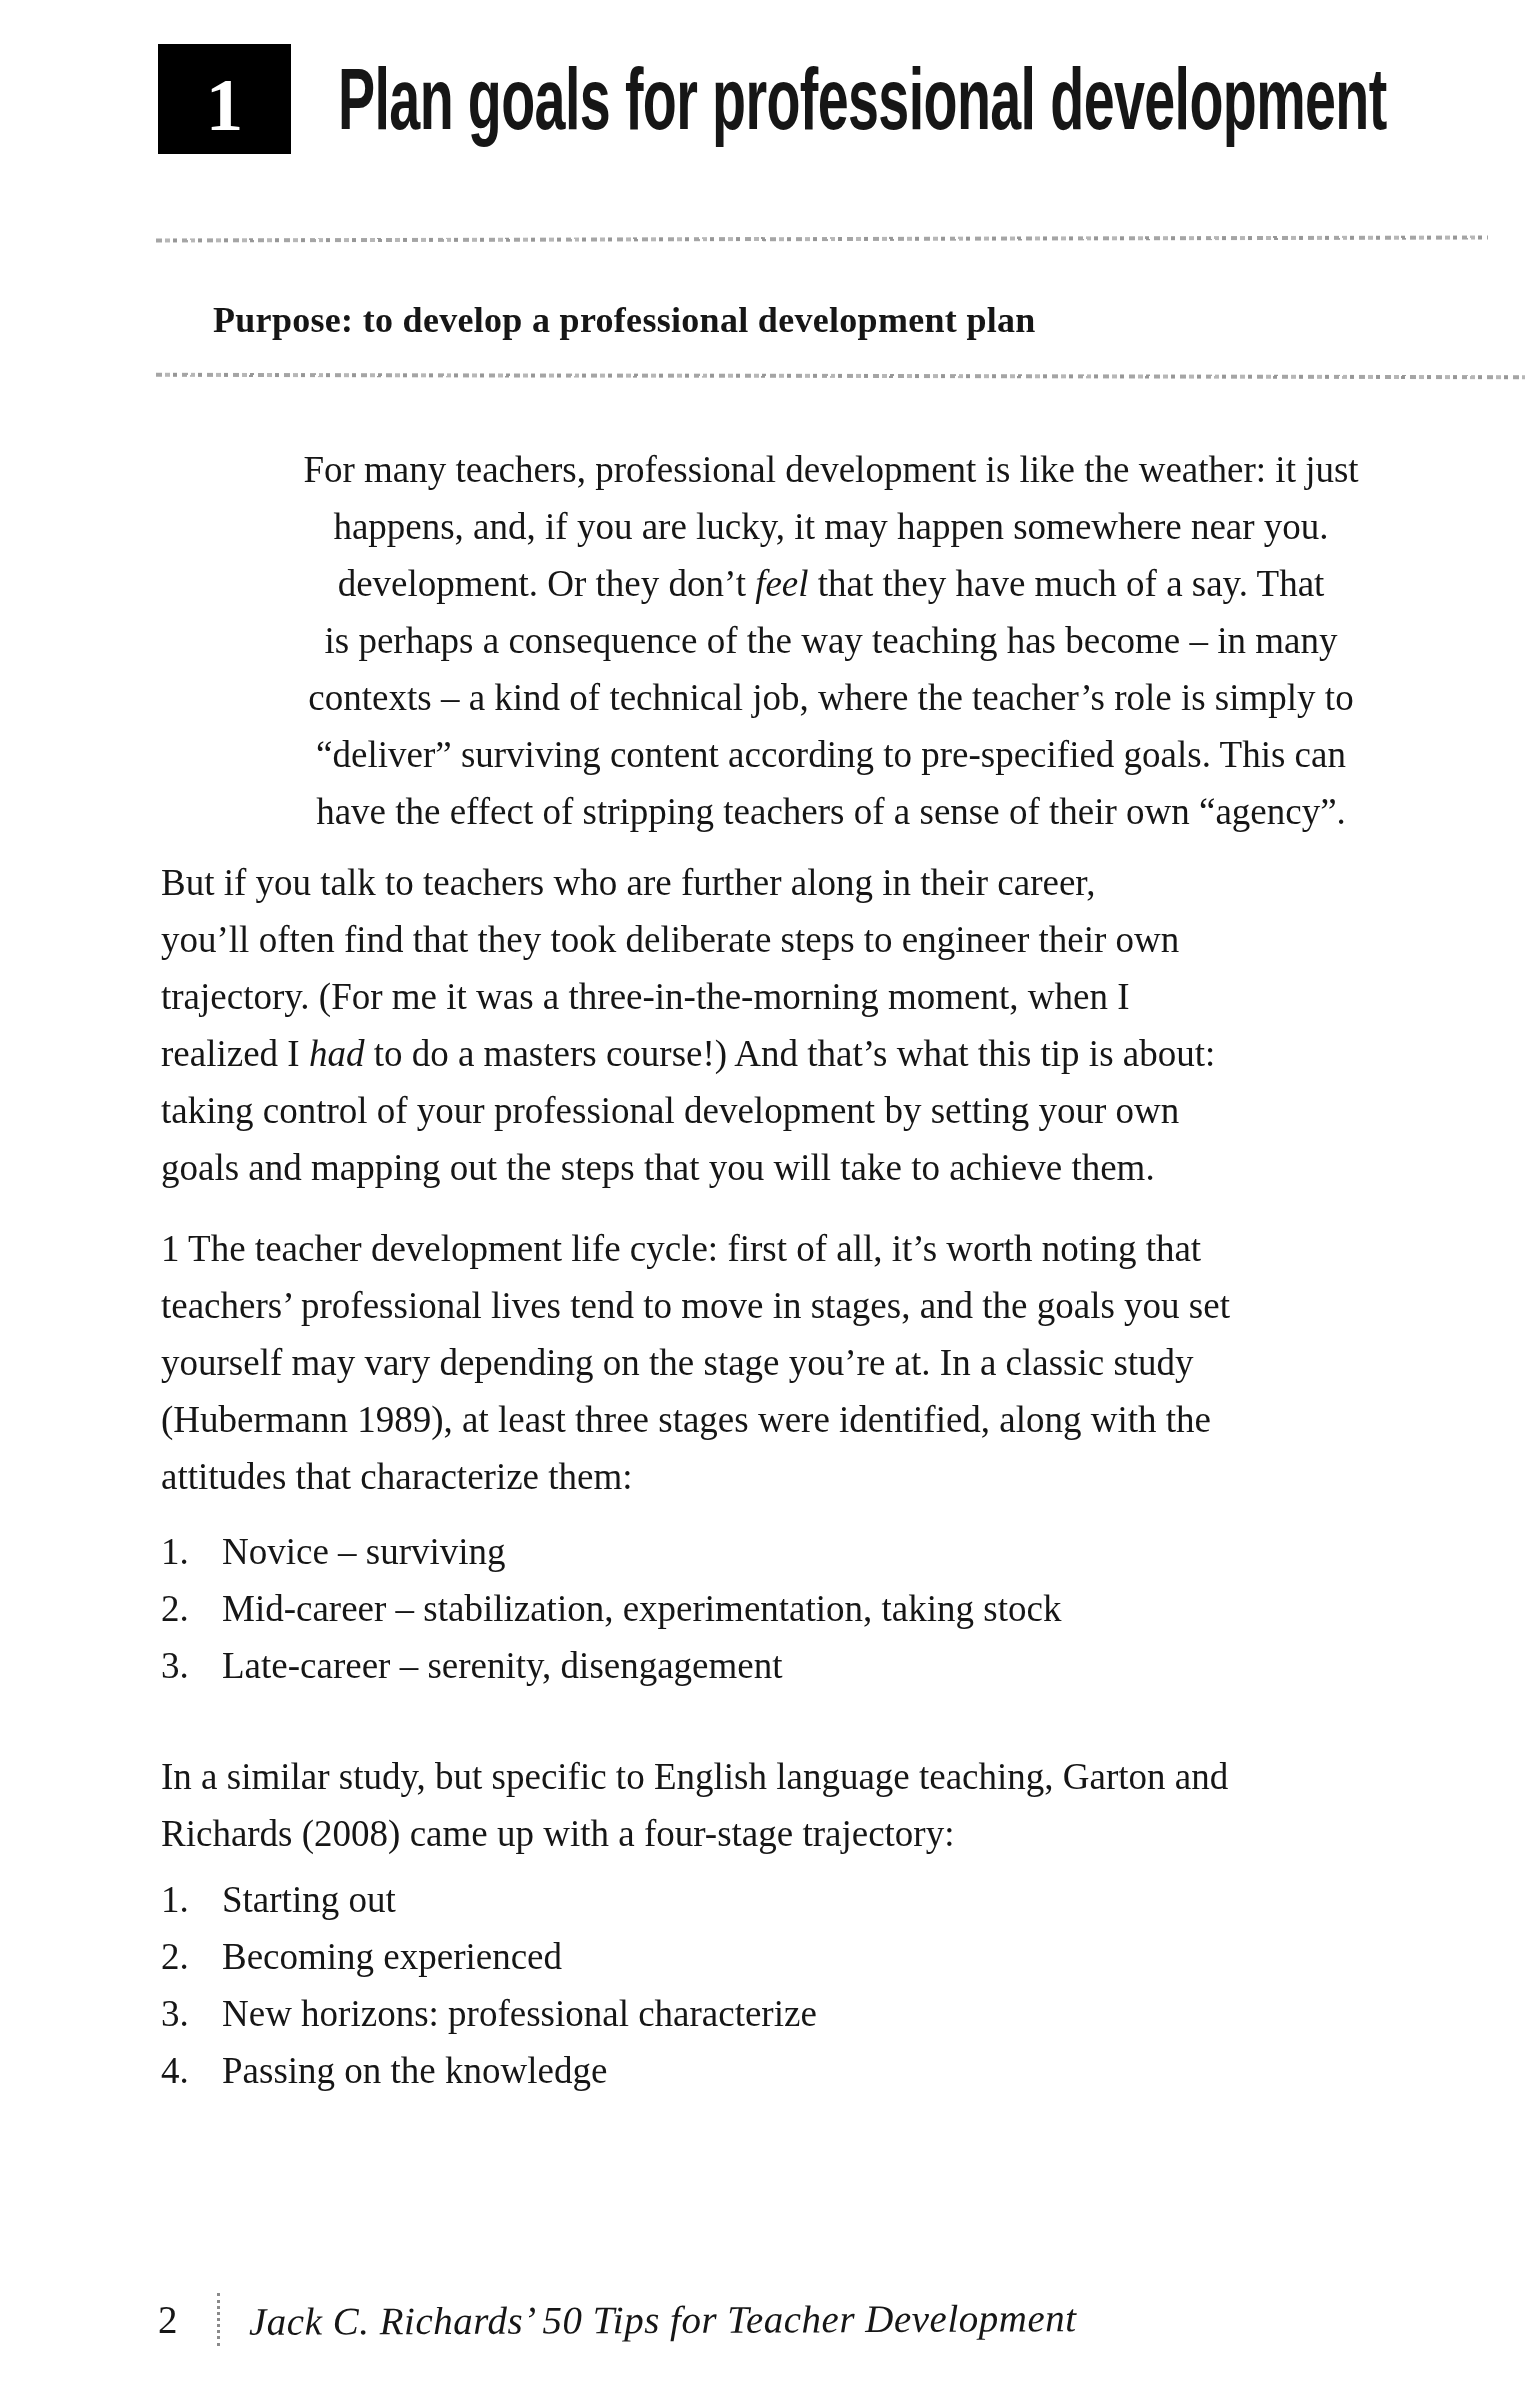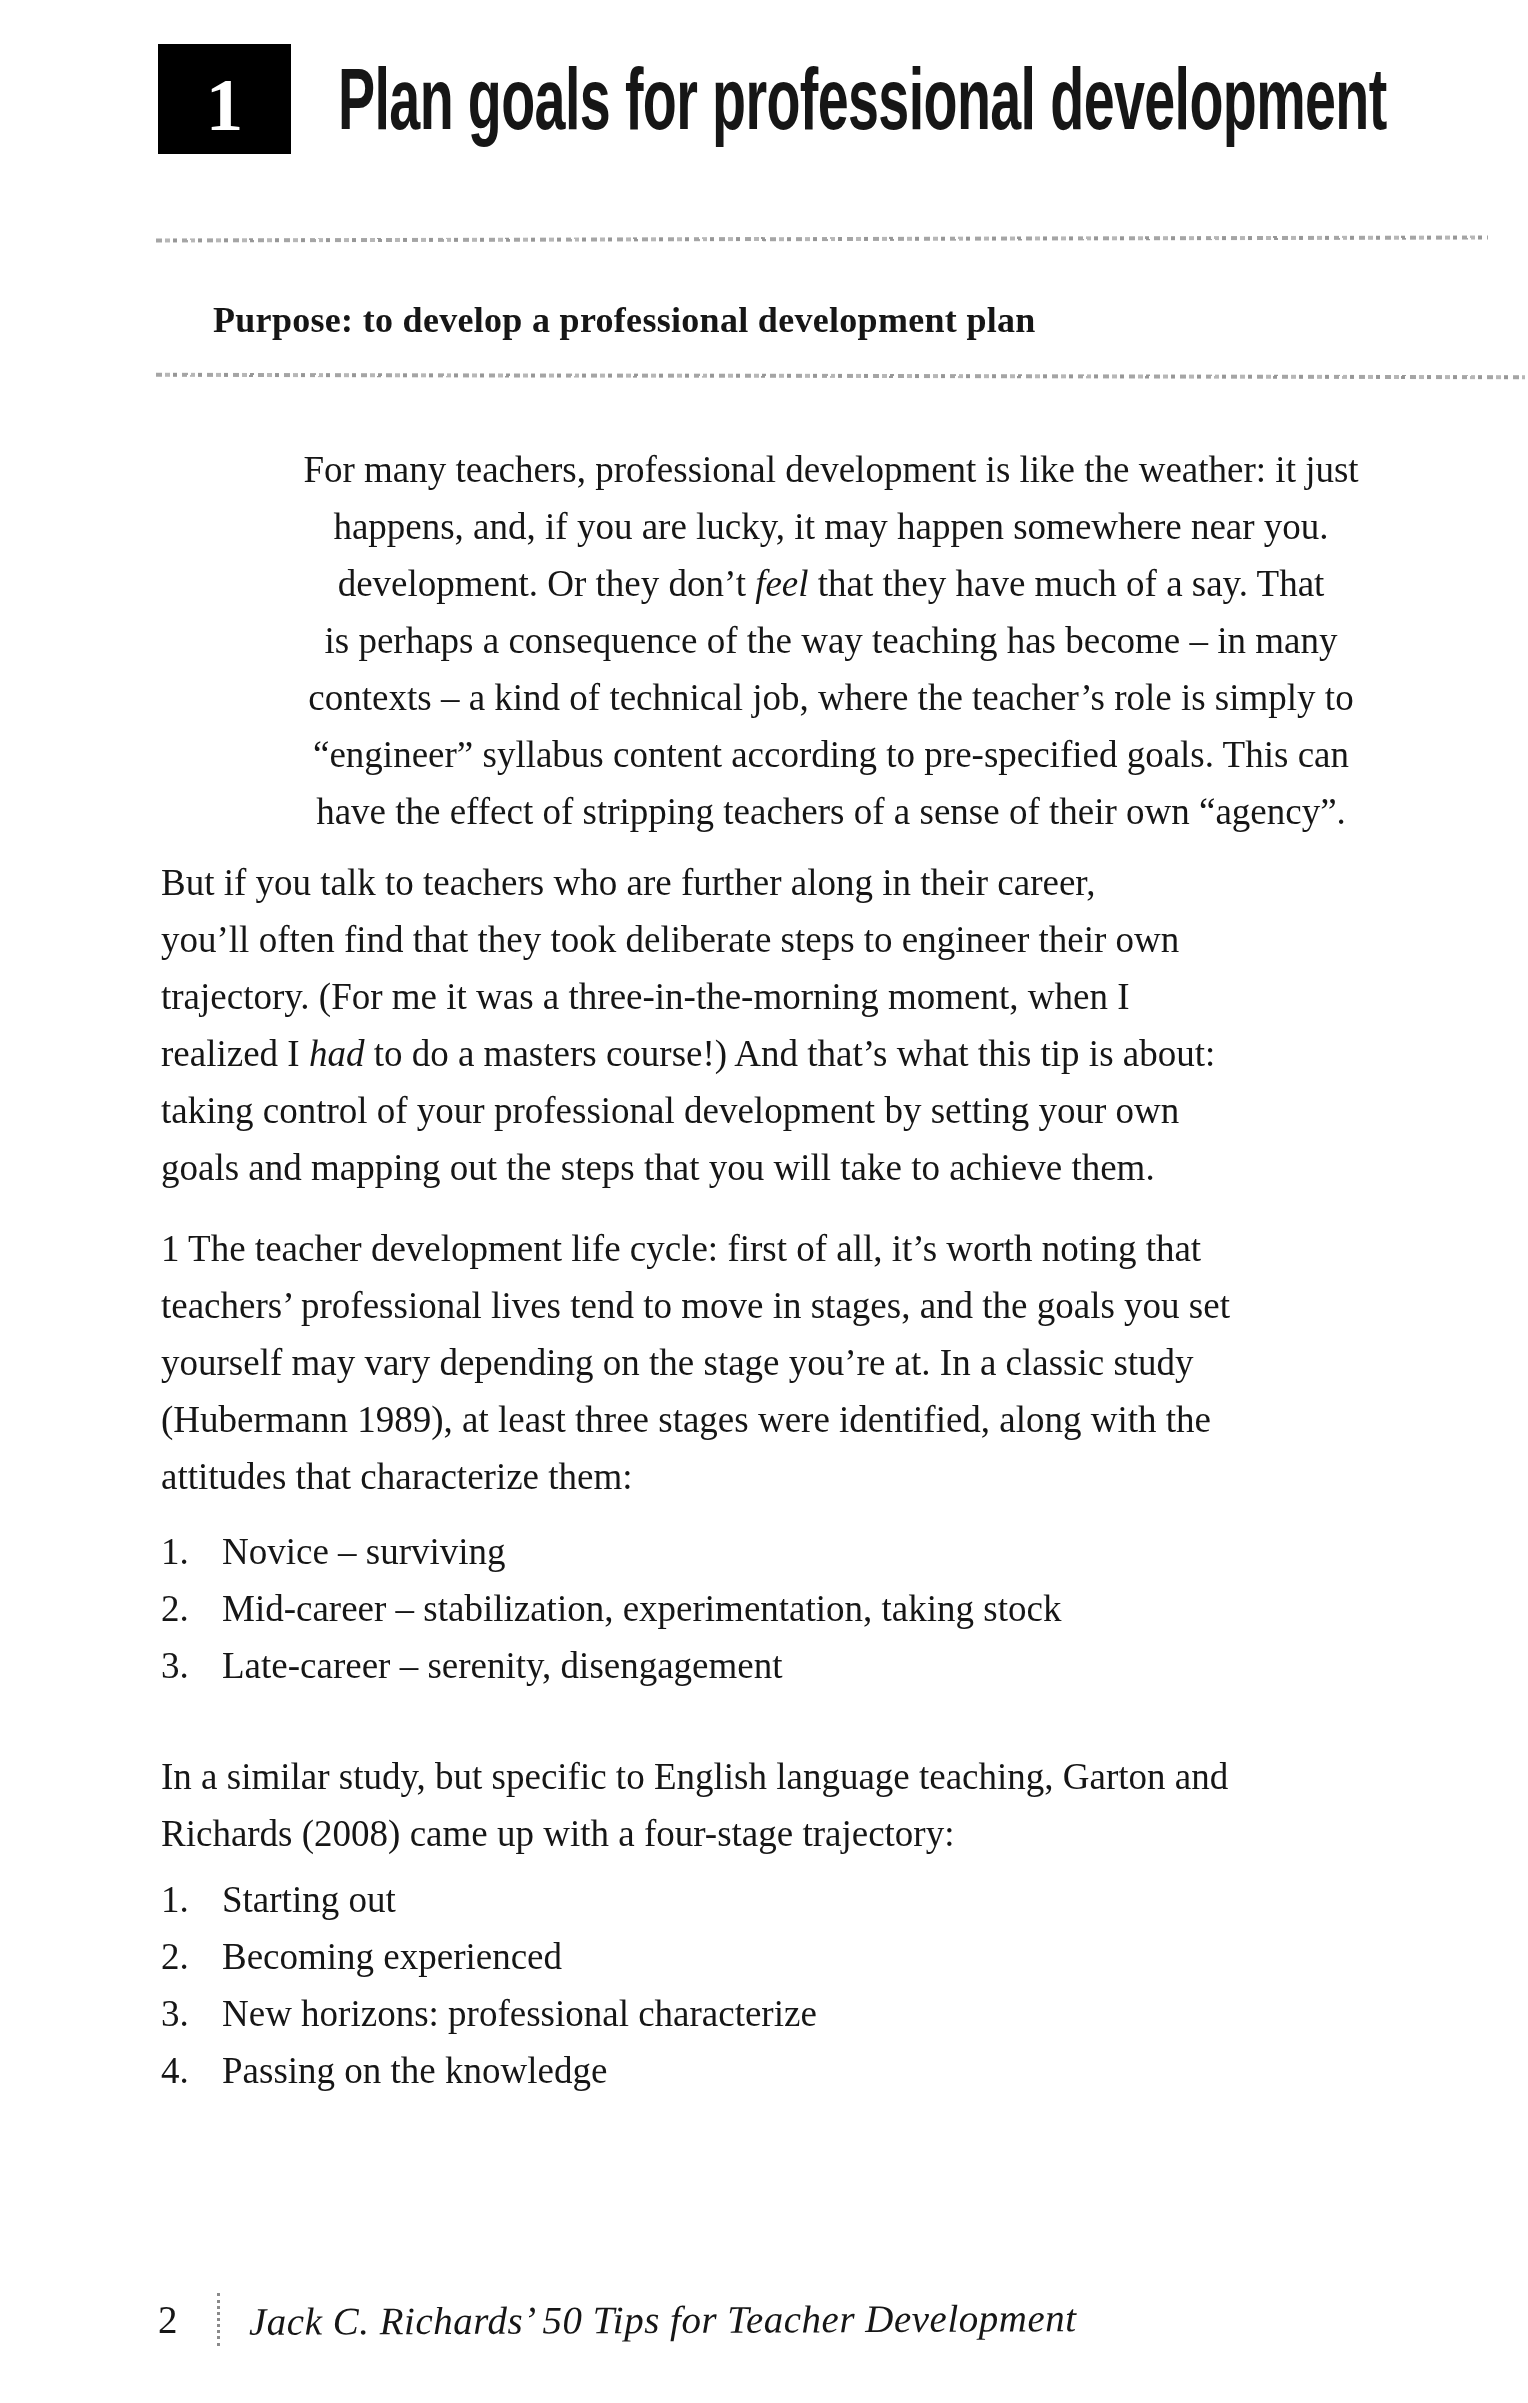--- a/index.html
+++ b/index.html
@@ -100,21 +100,21 @@
 
   <div class="rule rule2"></div>
 
   <main class="body">
       <div class="block paragraph">
         <div class="line"><span>For many teachers, professional development is like the weather: it just</span></div>
         <div class="line"><span>happens, and, if you are lucky, it may happen somewhere near you.</span></div>
         <div class="line"><span>development. Or they don’t </span><span class="it">feel</span><span> that they have much of a say. That</span></div>
         <div class="line"><span>is perhaps a consequence of the way teaching has become – in many</span></div>
         <div class="line"><span>contexts – a kind of technical job, where the teacher’s role is simply to</span></div>
-        <div class="line"><span>“engineer” syllabus content according to pre-specified goals. This can</span></div>
+        <div class="line"><span>“deliver” surviving content according to pre-specified goals. This can</span></div>
         <div class="line"><span>have the effect of stripping teachers of a sense of their own “agency”.</span></div>
       </div>
       <div class="block paragraph">
         <div class="line"><span>But if you talk to teachers who are further along in their career,</span></div>
         <div class="line"><span>you’ll often find that they took deliberate steps to engineer their own</span></div>
         <div class="line"><span>trajectory. (For me it was a three-in-the-morning moment, when I</span></div>
         <div class="line"><span>realized I </span><span class="it">had</span><span> to do a masters course!) And that’s what this tip is about:</span></div>
         <div class="line"><span>taking control of your professional development by setting your own</span></div>
         <div class="line"><span>goals and mapping out the steps that you will take to achieve them.</span></div>
       </div>

